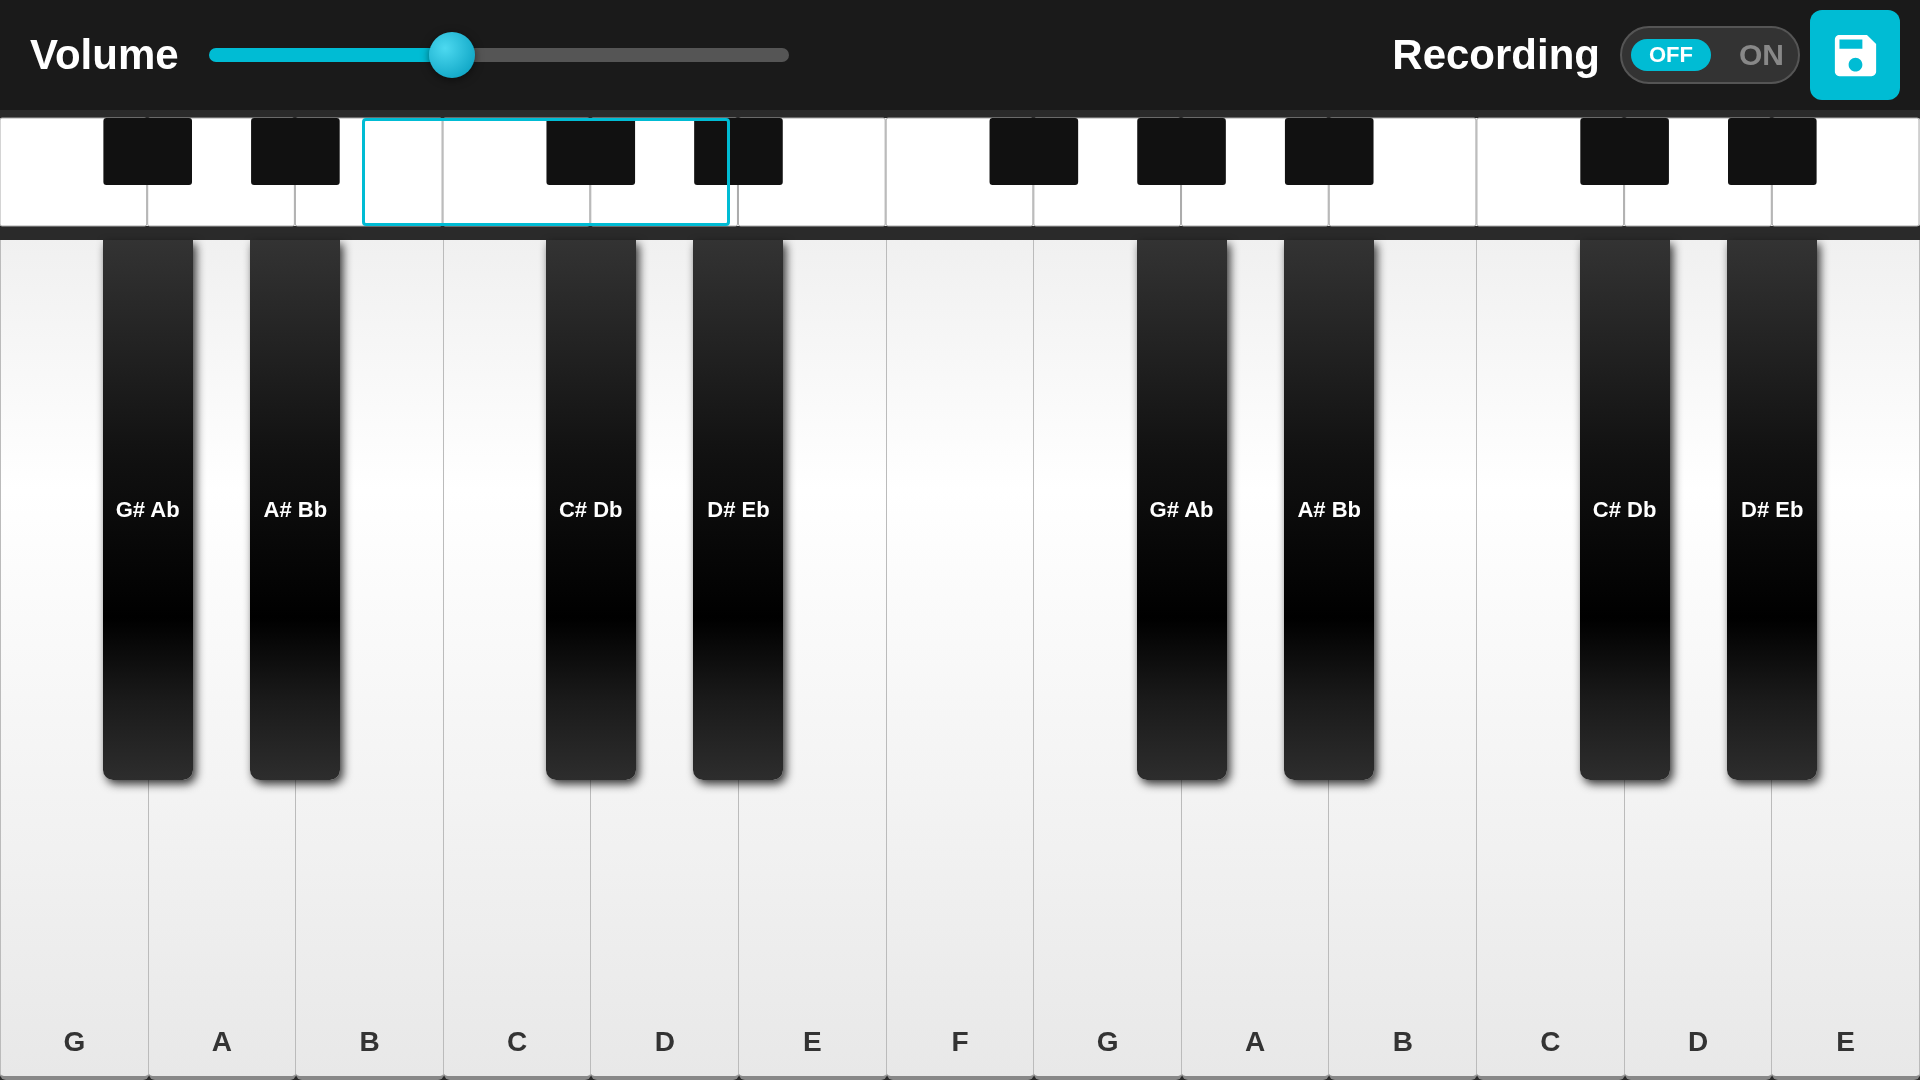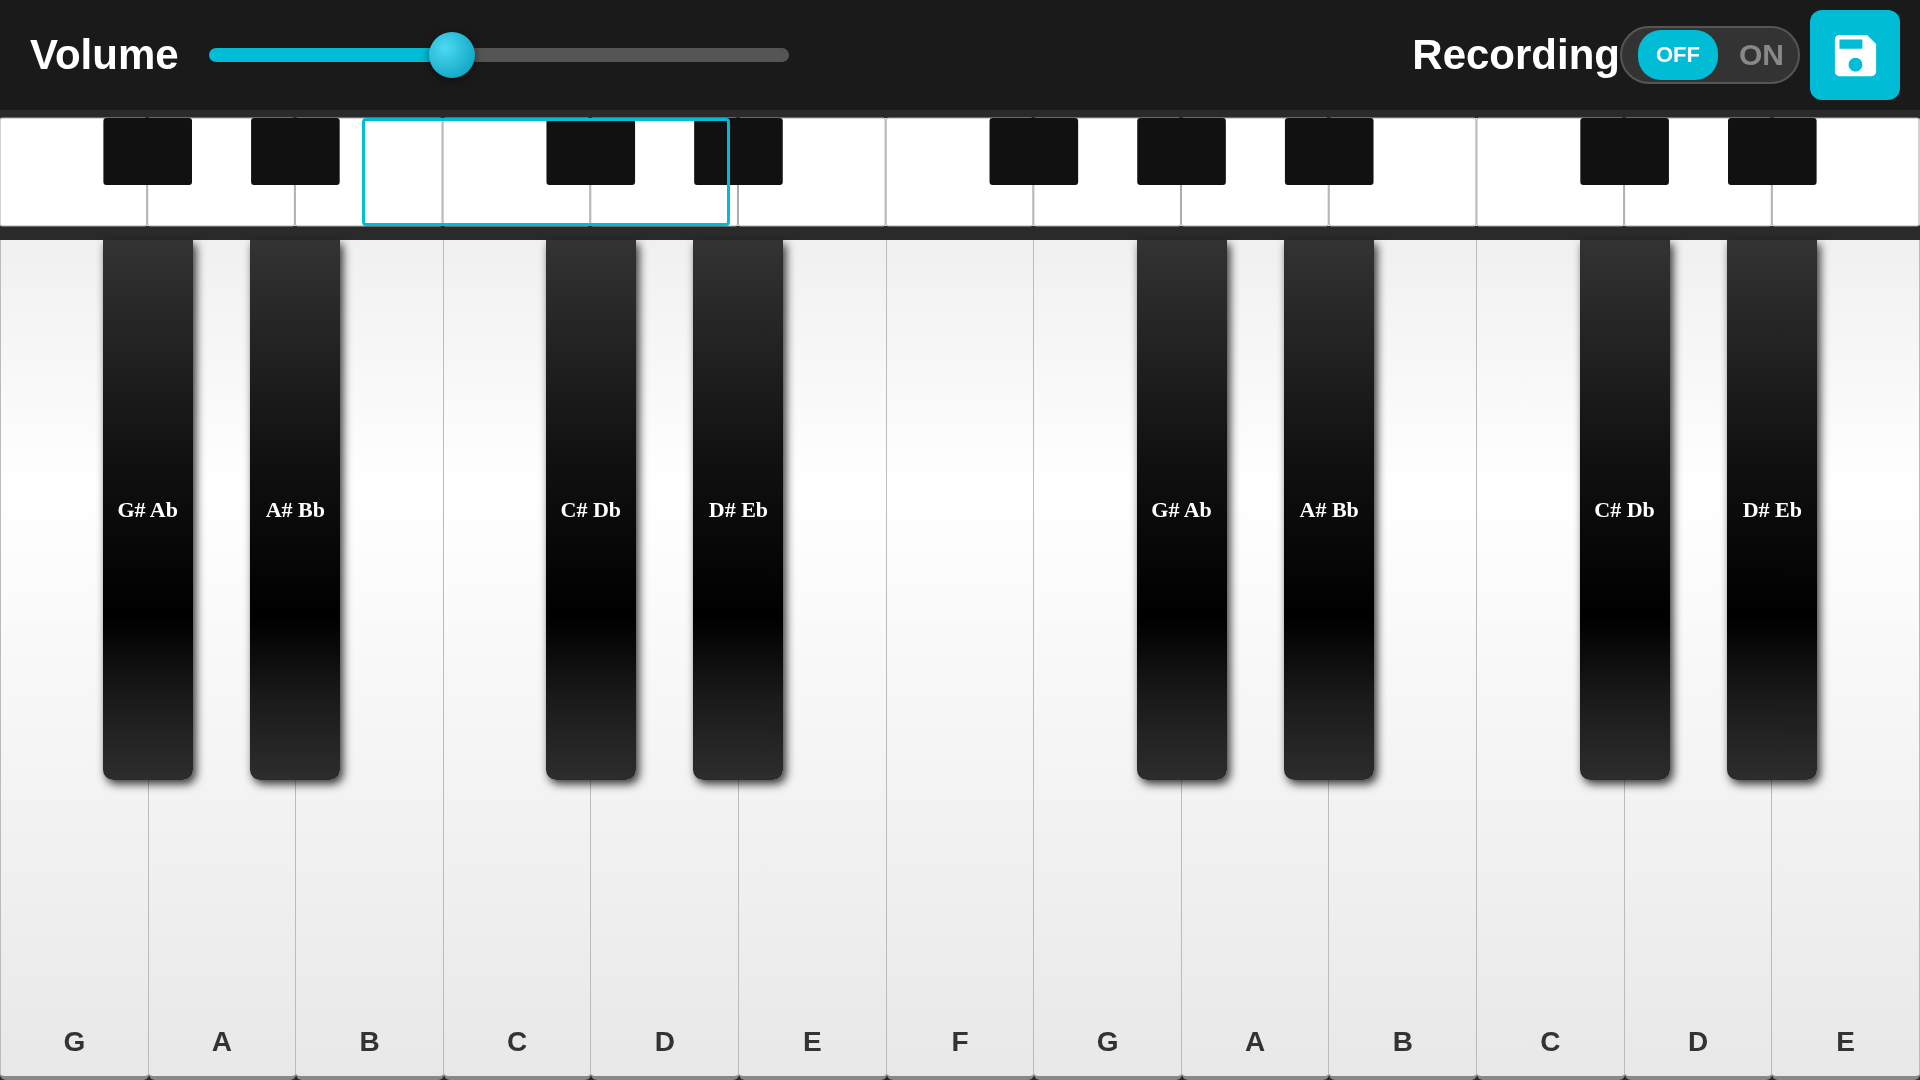--- a/index.html
+++ b/index.html
@@ -57,20 +57,21 @@
       transform: translate(-50%, -50%);
       box-shadow: 0 2px 8px rgba(0,0,0,0.5);
       cursor: pointer;
     }
 
     #recording-section {
       position: absolute;
       right: 120px;
       display: flex;
       align-items: center;
+      gap: 20px;
     }
 
     #recording-label {
       color: white;
       font-size: 42px;
       font-weight: bold;
     }
 
     #toggle-switch {
       width: 180px;
@@ -80,23 +81,23 @@
       border: 2px solid #555;
       display: flex;
       align-items: center;
       position: relative;
       cursor: pointer;
       overflow: hidden;
     }
 
     #toggle-off {
       position: absolute;
-      left: 16px;
+      left: 9px;
       width: 80px;
-      height: 50px;
+      height: 32px;
       border-radius: 23px;
       background: #00bcd4;
       display: flex;
       align-items: center;
       justify-content: center;
       color: white;
       font-size: 22px;
       font-weight: bold;
     }
 
@@ -213,21 +214,20 @@
     .black-key-label {
       color: white;
       font-size: 22px;
       font-weight: bold;
       text-align: center;
       line-height: 1.3;
       user-select: none;
       position: absolute;
       top: 50%;
       transform: translateY(-50%);
-      font-family: Liberation Serif, serif;
     }
   </style>
 </head>
 <body>
 
 <div id="header">
   <span id="volume-label">Volume</span>
   <div id="volume-slider-container">
     <div id="volume-slider">
       <div id="volume-thumb"></div>

